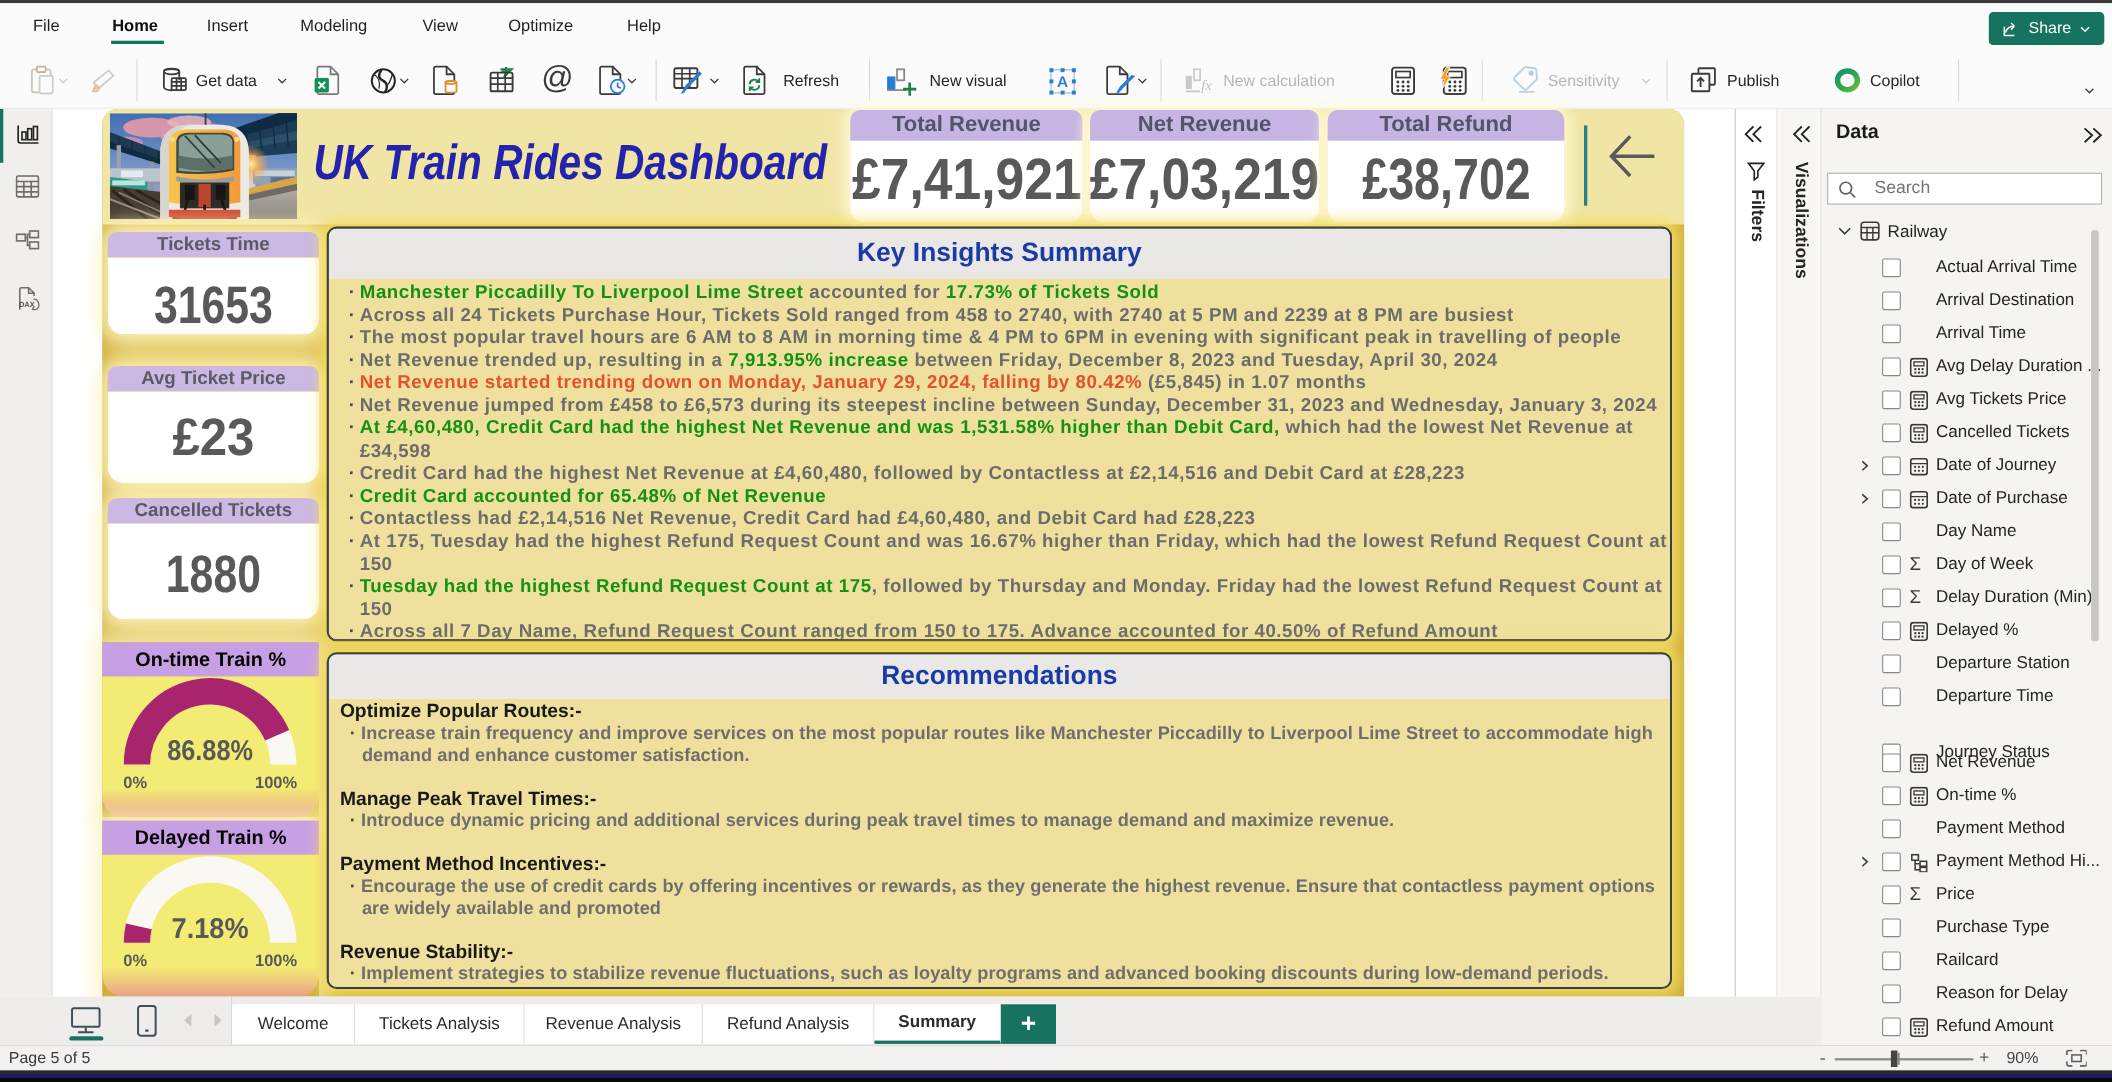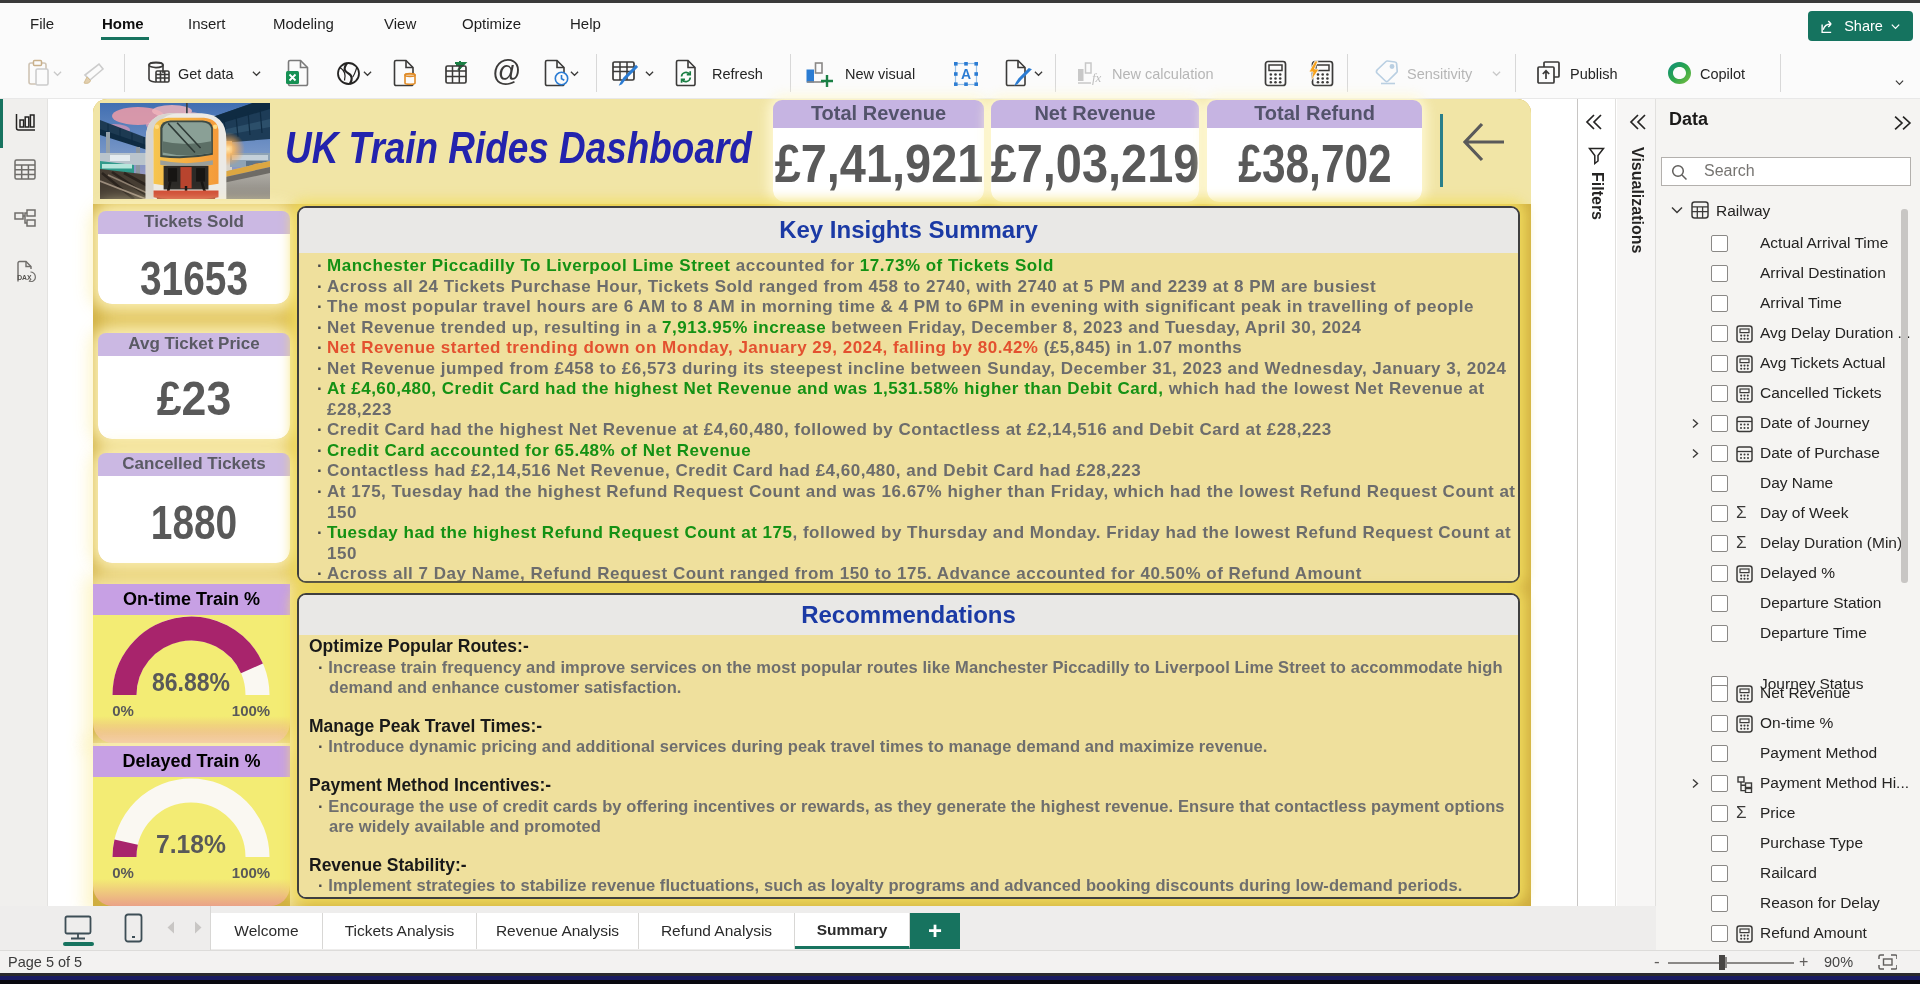--- a/index.html
+++ b/index.html
@@ -444,21 +444,21 @@
       <div class="kpibody">
         <div class="kpival" style="transform:scaleX(0.8);">£38,702</div>
       </div>
   </div>
   <div class="abs" style="left:1440px; top:114px; width:3px; height:73px; background:#2a7f8a;"></div>
   <svg class="abs" style="left:1462px; top:120px;" width="44" height="44" viewBox="0 0 44 44" fill="none" stroke="#5a5a5a" stroke-width="3.2">
       <path d="M42 22 H4 M20 4 L3 22 L20 40"></path>
     </svg>
 
   <div class="statcard" style="top:211px;">
-    <div class="stathead">Tickets Sold</div>
+    <div class="stathead">Tickets Time</div>
     <div class="statbody" style="height:70px;">
         <div class="statval" style="line-height:90px; transform:scaleX(0.81);">31653</div>
       </div>
   </div>
   <div class="statcard" style="top:333px;">
     <div class="stathead">Avg Ticket Price</div>
     <div class="statbody" style="height:83px;">
         <div class="statval" style="line-height:86px; transform:scaleX(0.93);">£23</div>
       </div>
   </div>
@@ -497,21 +497,21 @@
   <div class="panel" style="top:206px; height:377px;">
     <div class="panelhead" style="height:45px; font-size:24px; line-height:44px;">Key Insights Summary</div>
     <div class="panelbody" id="insights-body" style="height:330px;">
       <div class="bullet"><span class="g">Manchester Piccadilly To Liverpool Lime Street</span> accounted for <span class="g">17.73% of Tickets Sold</span></div>
       <div class="bullet">Across all 24 Tickets Purchase Hour, Tickets Sold ranged from 458 to 2740, with 2740 at 5 PM and 2239 at 8 PM are busiest</div>
       <div class="bullet">The most popular travel hours are 6 AM to 8 AM in morning time &amp; 4 PM to 6PM in evening with significant peak in travelling of people</div>
       <div class="bullet">Net Revenue trended up, resulting in a <span class="g">7,913.95% increase</span> between Friday, December 8, 2023 and Tuesday, April 30, 2024</div>
       <div class="bullet"><span class="r">Net Revenue started trending down on Monday, January 29, 2024, falling by 80.42%</span> (£5,845) in 1.07 months</div>
       <div class="bullet">Net Revenue jumped from £458 to £6,573 during its steepest incline between Sunday, December 31, 2023 and Wednesday, January 3, 2024</div>
       <div class="bullet"><span class="g">At £4,60,480, Credit Card had the highest Net Revenue and was 1,531.58% higher than Debit Card,</span> which had the lowest Net Revenue at</div>
-      <div class="cont">£28,223</div>
+      <div class="cont">£34,598</div>
       <div class="bullet">Credit Card had the highest Net Revenue at £4,60,480, followed by Contactless at £2,14,516 and Debit Card at £28,223</div>
       <div class="bullet"><span class="g">Credit Card accounted for 65.48% of Net Revenue</span></div>
       <div class="bullet">Contactless had £2,14,516 Net Revenue, Credit Card had £4,60,480, and Debit Card had £28,223</div>
       <div class="bullet">At 175, Tuesday had the highest Refund Request Count and was 16.67% higher than Friday, which had the lowest Refund Request Count at</div>
       <div class="cont">150</div>
       <div class="bullet"><span class="g">Tuesday had the highest Refund Request Count at 175</span>, followed by Thursday and Monday. Friday had the lowest Refund Request Count at</div>
       <div class="cont">150</div>
       <div class="bullet">Across all 7 Day Name, Refund Request Count ranged from 150 to 175. Advance accounted for 40.50% of Refund Amount</div>
     </div>
   </div>
@@ -601,21 +601,21 @@
         <rect x="4" y="4" width="9" height="3.6" stroke-width="1.2"></rect>
         <g fill="#3b3a39" stroke="none">
           <circle cx="5.2" cy="10.6" r="1.05"></circle>
           <circle cx="8.5" cy="10.6" r="1.05"></circle>
           <circle cx="11.8" cy="10.6" r="1.05"></circle>
           <circle cx="5.2" cy="13.8" r="1.05"></circle>
           <circle cx="8.5" cy="13.8" r="1.05"></circle>
           <circle cx="11.8" cy="13.8" r="1.05"></circle>
         </g>
       </svg>
-      <div class="ftext">Avg Tickets Actual</div>
+      <div class="ftext">Avg Tickets Price</div>
     </div>
   <div class="fieldrow" style="top:379px;">
       <div class="fcheck"></div>
       <svg class="ficon" width="17" height="18" viewBox="0 0 17 18" fill="none" stroke="#3b3a39">
         <rect x="1" y="1" width="15" height="16" rx="2.4" stroke-width="1.5"></rect>
         <rect x="4" y="4" width="9" height="3.6" stroke-width="1.2"></rect>
         <g fill="#3b3a39" stroke="none">
           <circle cx="5.2" cy="10.6" r="1.05"></circle>
           <circle cx="8.5" cy="10.6" r="1.05"></circle>
           <circle cx="11.8" cy="10.6" r="1.05"></circle>

